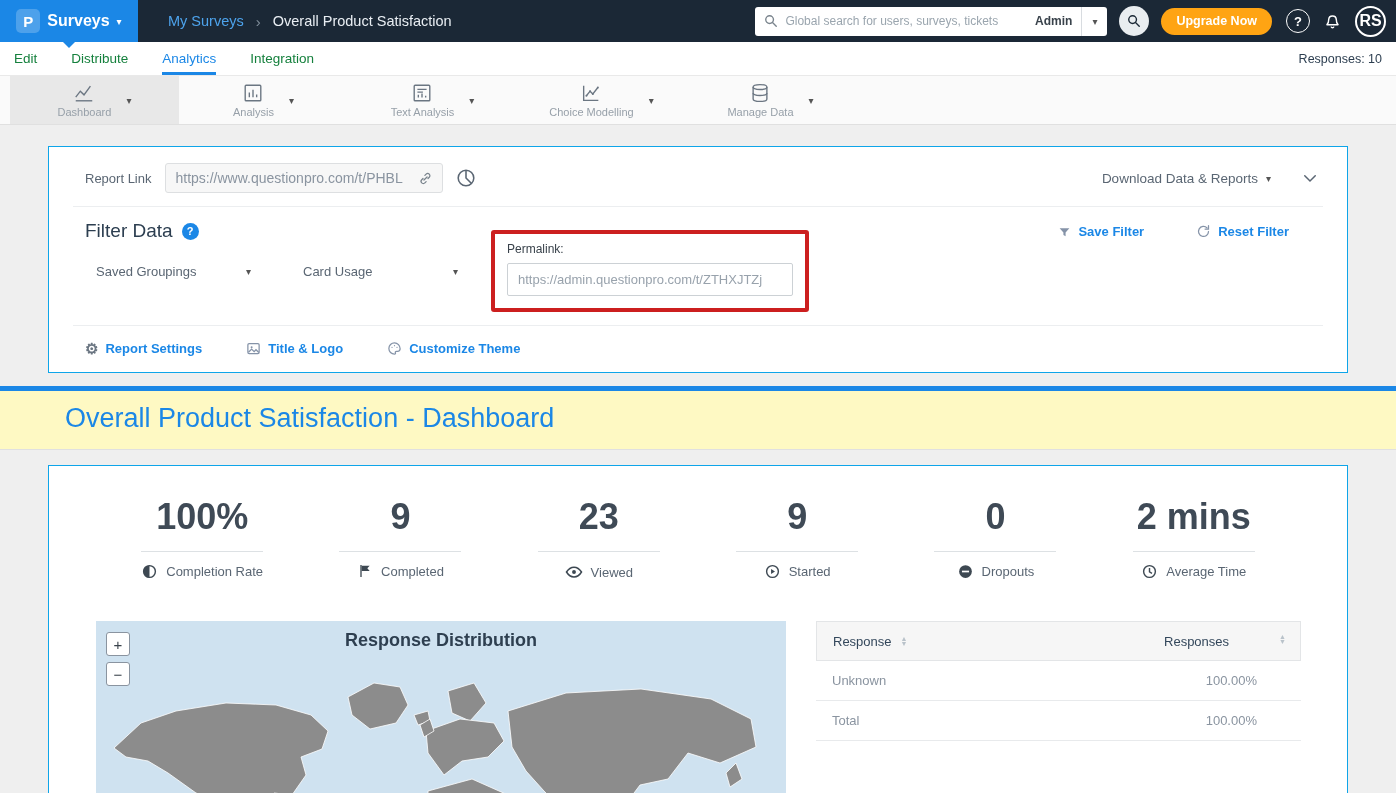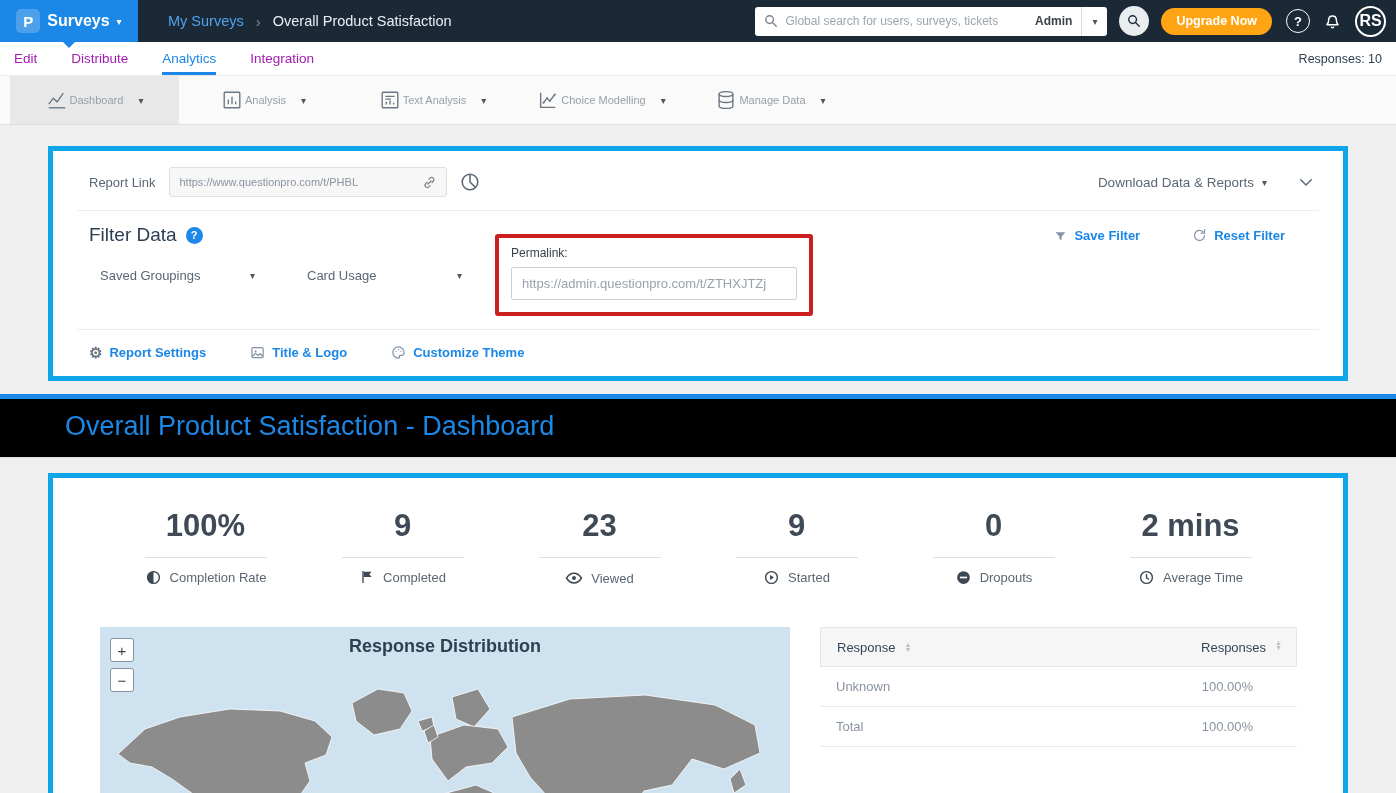--- a/index.html
+++ b/index.html
@@ -27,41 +27,41 @@
   .scope { font-size:12px; font-weight:bold; color:#39424B; padding:0 9px; }
   .scope-caret { width:26px; height:100%; border-left:1px solid #D8DCE0; display:flex; align-items:center; justify-content:center; cursor:pointer; }
   .circle-search { width:30px; height:30px; border-radius:50%; border:none; background:#E9EDF0; color:#1B2836; display:flex; align-items:center; justify-content:center; margin-left:12px; cursor:pointer; }
   .upgrade { margin-left:12px; height:27px; border:none; border-radius:14px; background:#FFA413; color:#fff; font-family:inherit; font-weight:bold; font-size:12.5px; padding:0 15px; cursor:pointer; }
   .help-circle { margin-left:14px; width:24px; height:24px; border:1.5px solid #fff; border-radius:50%; color:#fff; font-size:13px; font-weight:bold; display:flex; align-items:center; justify-content:center; cursor:pointer; }
   .bell { margin-left:13px; color:#fff; display:flex; cursor:pointer; }
   .avatar { margin-left:13px; width:31px; height:31px; border:2px solid #fff; border-radius:50%; color:#fff; font-size:16px; font-weight:bold; display:flex; align-items:center; justify-content:center; cursor:pointer; }
 
   
   .subnav { height:34px; background:#fff; display:flex; align-items:stretch; padding:0 14px; border-bottom:1px solid #E9E9E9; }
-  .subnav-item { display:flex; align-items:center; margin-right:34px; font-size:13.5px; color:#a21caf; cursor:pointer; border-bottom:3px solid transparent; padding-top:3px; }
+  .subnav-item { display:flex; align-items:center; margin-right:34px; font-size:13.5px; color:#15803d; cursor:pointer; border-bottom:3px solid transparent; padding-top:3px; }
   .subnav-item.active { color:#1B87E6; border-bottom-color:#1B87E6; }
   .responses { margin-left:auto; display:flex; align-items:center; font-size:12.5px; color:#2C3E50; }
 
   
   .tabstrip { height:49px; background:#FAFAFA; border-bottom:1px solid #E0E0E0; display:flex; padding-left:10px; }
   .tab { width:169px; display:flex; align-items:center; justify-content:center; gap:15px; cursor:pointer; }
   .tab.active { background:#E8E8E8; }
-  .tab-main { display:flex; flex-direction:row; align-items:center; gap:2px; }
+  .tab-main { display:flex; flex-direction:column; align-items:center; gap:2px; }
   .tab-icon { color:#6B7682; display:flex; }
   .tab-label { font-size:11px; color:#97A0A9; }
   .tab-caret { font-size:10px; color:#555; }
 
   
   .content { padding:21px 48px 0; }
-  .card { background:#fff; border:5px solid #0ea5e9; }
+  .card { background:#fff; border:1px solid #0ea5e9; }
   .report-card { padding:16px 24px 14px; }
   .row { display:flex; align-items:center; }
   .lbl { font-size:13px; color:#5A6673; margin:0 14px 0 12px; }
   .link-input { width:278px; height:30px; background:#F7F7F7; border:1px solid #DDDFE1; border-radius:3px; display:flex; align-items:center; padding:0 9px; color:#7A848D; }
-  .link-input input { flex:1; border:none; outline:none; background:transparent; font-family:inherit; font-size:11px; color:#8A94A0; margin-right:6px; }
+  .link-input input { flex:1; border:none; outline:none; background:transparent; font-family:inherit; font-size:14px; color:#8A94A0; margin-right:6px; }
   .pie-btn { margin-left:12px; color:#5A6673; display:flex; cursor:pointer; }
   .row-right { margin-left:auto; display:flex; align-items:center; gap:30px; padding-right:4px; }
   .download { display:flex; align-items:center; gap:8px; font-size:13.5px; color:#5A6673; cursor:pointer; }
   .collapse { color:#5A6673; display:flex; cursor:pointer; }
   .hr { height:1px; background:#ECEEF0; margin:13px 0; }
   .filter-row h2 { font-size:19px; font-weight:normal; color:#2C3E50; margin:0 9px 0 12px; }
   .help-dot { width:17px; height:17px; border-radius:50%; background:#1B87E6; color:#fff; font-size:11px; font-weight:bold; display:flex; align-items:center; justify-content:center; cursor:pointer; }
   .filter-actions { gap:52px; padding-right:34px; }
   .blue-link { display:flex; align-items:flex-end; gap:7px; color:#1B87E6; font-size:13px; text-decoration:none; cursor:pointer;font-weight:bold; }
   .blue-link .ic { color:#8593A8; display:flex; }
@@ -69,46 +69,46 @@
   .controls-row { display:flex; align-items:flex-start; padding-left:23px; }
   .dropdown { margin-top:22px; width:155px; display:flex; justify-content:space-between; align-items:center; font-size:13px; color:#5A6673; cursor:pointer; }
   .dropdown + .dropdown { margin-left:52px; }
   .permalink-annotation { margin-left:33px; margin-top:-12px; border:4px solid #CC1F1F; border-radius:3px; padding:8px 12px 12px; background:#fff; }
   .perma-label { font-size:12px; color:#39424B; margin-bottom:7px; }
   .permalink-annotation input { width:286px; height:33px; border:1px solid #CCD1D5; border-radius:2px; font-family:inherit; font-size:13px; color:#98A2AC; padding:0 10px; outline:none; }
   .footer-row { gap:44px; padding:2px 0 2px 12px; }
 
   
   .blue-bar { margin-top:13px; height:5px; background:#1B87E6; }
-  .title-band { background:#000000; border-bottom:1px solid #E0E0E0; padding:12px 16px 15px 65px; }
+  .title-band { background:#fef9c3; border-bottom:1px solid #E0E0E0; padding:12px 16px 15px 65px; }
   .title-band h1 { font-size:27px; font-weight:500; color:#1B87E6; }
 
   
   .dash-card { margin:15px 48px 0; padding:30px 24px 0; min-height:320px; }
   .stats-row { display:flex; padding:0 30px; }
   .stat { flex:1; display:flex; flex-direction:column; align-items:center; }
-  .stat-value { font-size:31px; font-weight:bold; color:#3F4A56; }
+  .stat-value { font-size:36px; font-weight:bold; color:#3F4A56; }
   .stat-div { width:122px; border-top:1px solid #DDE1E4; margin:13px 0 11px; }
   .stat-label-row { display:flex; align-items:center; gap:8px; }
   .stat-ic { color:#3D4852; display:flex; }
   .stat-label { font-size:13px; color:#5A6673; }
 
   .bottom-row { display:flex; margin-top:40px; }
   .map-panel { position:relative; width:690px; height:460px; margin-left:23px; background:#CFE2F0; overflow:hidden; }
   .map-title { text-align:center; padding-top:9px; font-size:18px; font-weight:bold; color:#2E3F50; }
   .zoom { position:absolute; top:11px; left:10px; display:flex; flex-direction:column; gap:6px; z-index:2; }
   .zoom button { width:24px; height:24px; background:#fff; border:1px solid #8A94A0; border-radius:3px; font-family:inherit; font-size:15px; color:#39424B; cursor:pointer; line-height:1; }
   .world { display:block; margin-top:2px; }
 
   .country-table { flex:1; margin-left:30px; margin-right:22px; font-size:13px; }
   .t-head { display:flex; align-items:center; background:#F6F6F6; border:1px solid #E3E5E7; height:40px; padding:0 14px 0 16px; color:#33475B; }
   .t-head .th { cursor:pointer; }
   .sort { display:flex; flex-direction:column; margin-left:9px; cursor:pointer; }
   .sort i { font-style:normal; font-size:7px; line-height:5px; color:#B9C2CA; }
-  .th-right { margin-left:auto; display:flex; align-items:flex-start; }
+  .th-right { margin-left:auto; display:flex; align-items:flex-start;gap:41px; }
   .t-row { display:flex; align-items:center; height:40px; border-bottom:1px solid #E8EAEC; padding:0 44px 0 16px; color:#8A94A0; }
   .td-r { margin-left:auto; }
 </style>
 </head>
 <body>
 
 <div class="app">
 
   <header class="navbar">
     <div class="logo-block">

